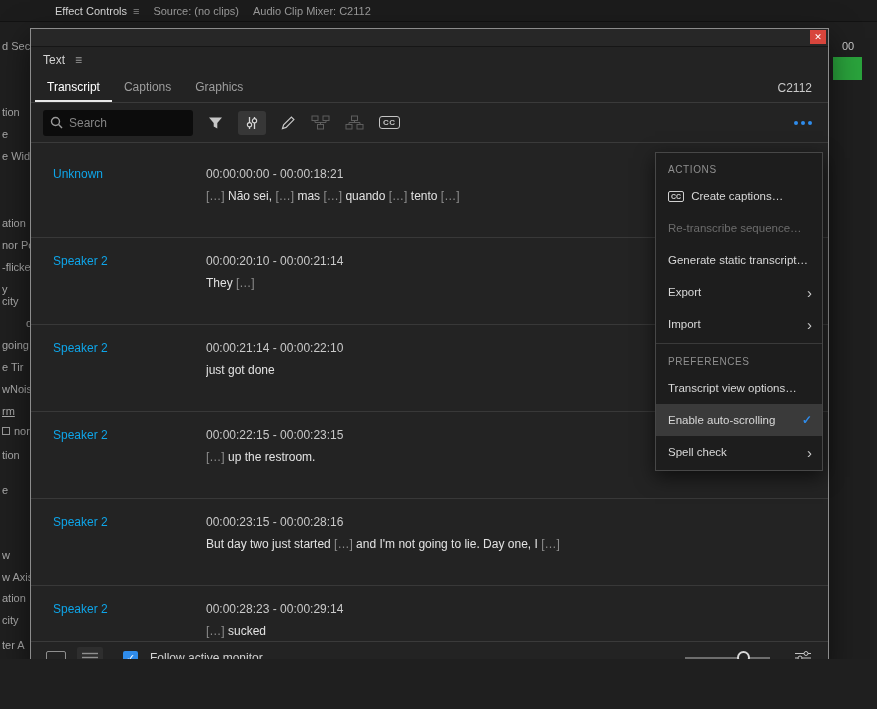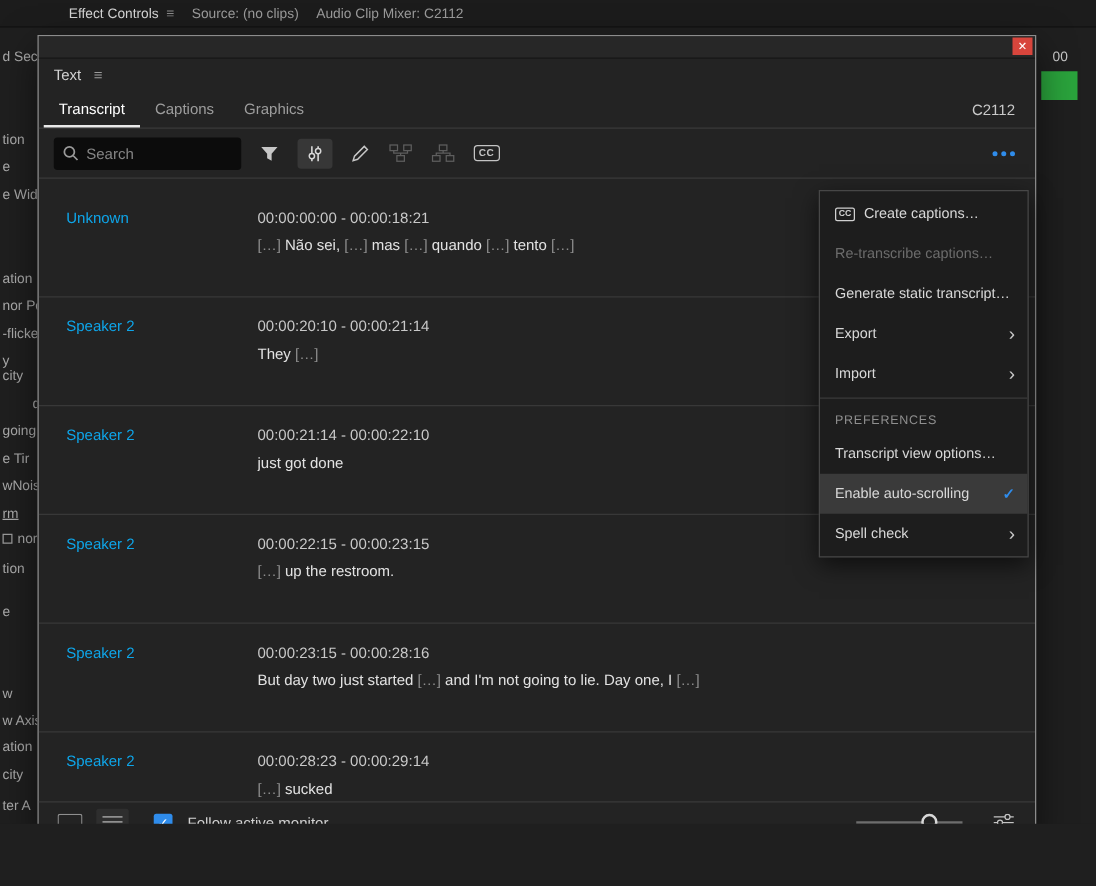--- a/index.html
+++ b/index.html
@@ -58,21 +58,21 @@
   .ellipsis{margin-left:auto;display:flex;gap:3px;padding:5px 4px;cursor:pointer}
   .ellipsis i{width:4px;height:4px;border-radius:50%;background:var(--accent);display:block}
 
   .t-list{height:500px;overflow:hidden;padding-top:8px}
   .t-row{display:flex;height:87px;padding-top:16px;border-bottom:1px solid #383838;cursor:pointer}
   .t-speaker{width:175px;padding-left:22px;font-size:12px;color:#0ea5e9;flex:none}
   .t-body{flex:1;min-width:0;padding-right:16px}
   .t-time{font-size:12px;color:#c9c9c9}
   .t-text{margin-top:8px;font-size:12px;color:#e2e2e2;white-space:nowrap;overflow:hidden}
   .seg-muted{color:#8d8d8d}
-  .seg-underline{text-underline-offset:3px}
+  .seg-underline{text-decoration:underline;text-underline-offset:3px}
 
   .footer{position:absolute;left:0;bottom:0;width:100%;height:33px;background:#232323;border-top:1px solid #3a3a3a;
     display:flex;align-items:center;padding:0 12px;gap:8px;z-index:2}
   .f-iconbtn{width:26px;height:22px;display:flex;align-items:center;justify-content:center;border-radius:2px;cursor:pointer}
   .f-iconbtn.boxed{background:#2e2e2e}
   .checkbox{width:15px;height:15px;background:var(--accent);border-radius:2px;margin-left:12px;
     display:flex;align-items:center;justify-content:center;color:#fff;font-size:11px;cursor:pointer;flex:none}
   .f-label{font-size:12px;color:#d2d2d2;margin-left:4px;white-space:nowrap}
   .slider{position:relative;width:85px;height:16px;margin-left:auto;cursor:pointer;flex:none}
   .slider-track{position:absolute;top:7px;left:0;width:100%;height:2px;background:#6d6d6d}
@@ -337,26 +337,27 @@
         <circle cx="12" cy="2.5" r="2" fill="#232323" stroke="#c4c4c4"></circle>
         <line x1="1" y1="7" x2="17" y2="7" stroke="#c4c4c4"></line>
         <circle cx="6" cy="7" r="2" fill="#232323" stroke="#c4c4c4"></circle>
         <line x1="1" y1="11.5" x2="17" y2="11.5" stroke="#c4c4c4"></line>
         <circle cx="12" cy="11.5" r="2" fill="#232323" stroke="#c4c4c4"></circle>
       </svg>
     </div>
   </div>
 
   <div class="menu">
+      <div class="menu-header">ACTIONS</div>
       <div class="menu-item">
         <span class="menu-cc">CC</span>
         <span class="menu-label">Create captions…</span>
       </div>
       <div class="menu-item disabled">
-        <span class="menu-label">Re-transcribe captions…</span>
+        <span class="menu-label">Re-transcribe sequence…</span>
       </div>
       <div class="menu-item">
         <span class="menu-label">Generate static transcript…</span>
       </div>
       <div class="menu-item">
         <span class="menu-label">Export</span>
         <span class="menu-chevron">›</span>
       </div>
       <div class="menu-item">
         <span class="menu-label">Import</span>

